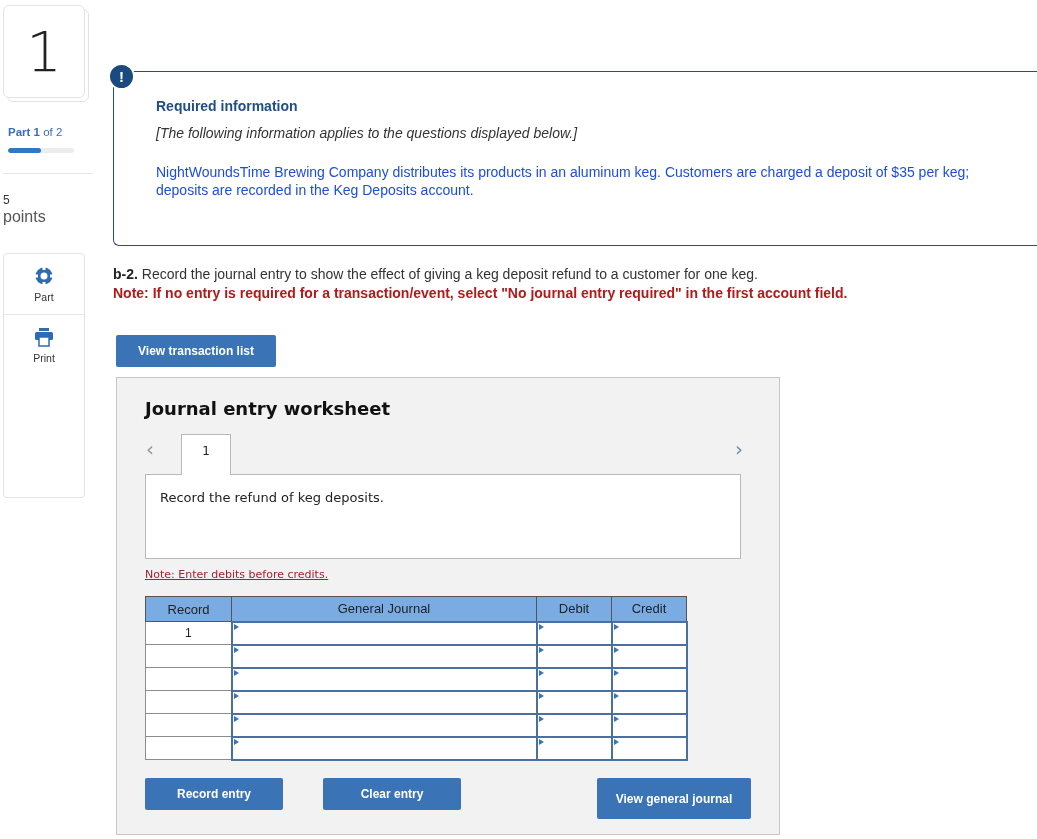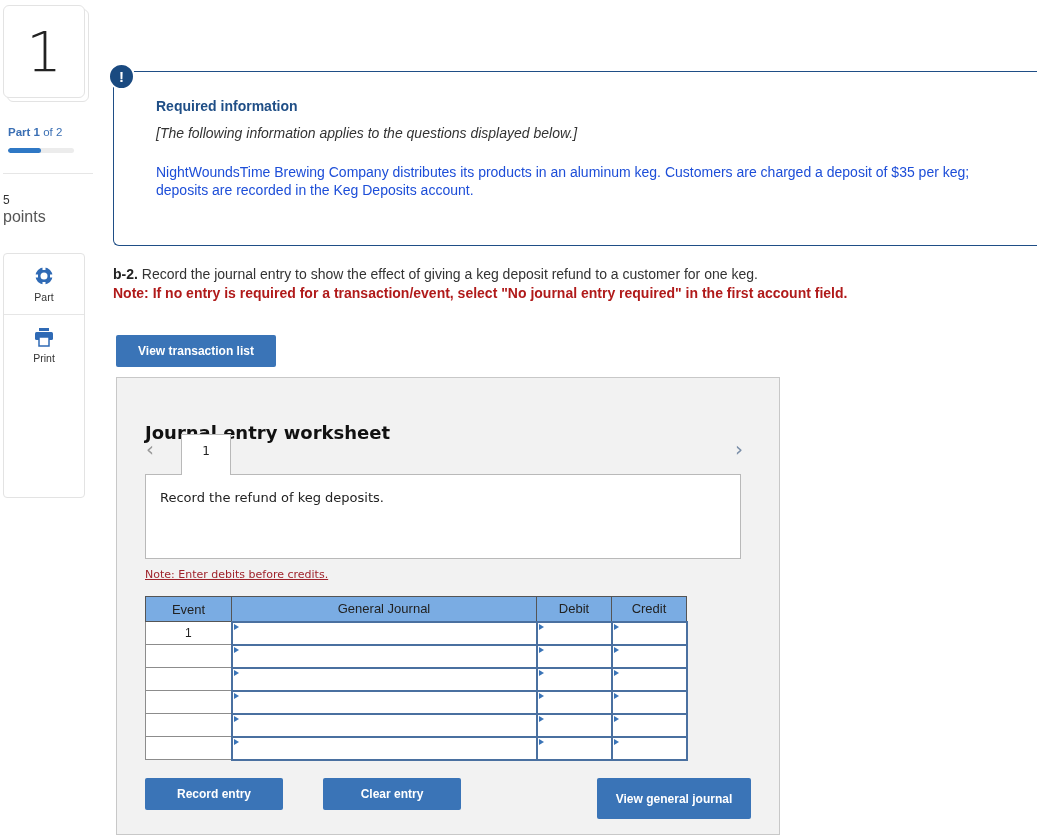--- a/index.html
+++ b/index.html
@@ -75,21 +75,20 @@
     .btn-view-list { left: 116px; top: 335px; width: 160px; height: 32px; }
 
     
     .worksheet {
       position: absolute; left: 116px; top: 377px; width: 664px; height: 458px;
       background: #f2f2f2; border: 1px solid #c8c8c8;
     }
     .ws-title {
       position: absolute; left: 145px; top: 398px; font-size: 18px; font-weight: bold; color: #111;
       font-family: "DejaVu Sans", sans-serif;
-      margin-top: 24px;
     }
     .chev-left {
       position: absolute; left: 146px; top: 437px; font-size: 20px; color: #999; cursor: pointer;
       font-family: "DejaVu Sans", sans-serif;
     }
     .chev-right {
       position: absolute; left: 735px; top: 437px; font-size: 20px; color: #7a8ea8; cursor: pointer;
       font-family: "DejaVu Sans", sans-serif;
     }
     .tab-1 {
@@ -203,21 +202,21 @@
 
 <table class="jtable">
   <colgroup>
     <col class="col-ev">
       <col class="col-gj">
       <col class="col-dr">
       <col class="col-cr">
   </colgroup>
   <thead>
     <tr>
-      <th>Event</th>
+      <th>Record</th>
       <th>General Journal</th>
       <th>Debit</th>
       <th>Credit</th>
     </tr>
   </thead>
   <tbody id="jbody">
       <tr>
         <td class="ev">1</td>
         <td class="inp"><span class="tri"></span><input type="text" value="" style=""></td>
         <td class="inp"><span class="tri"></span><input type="text" value="" style=""></td>

